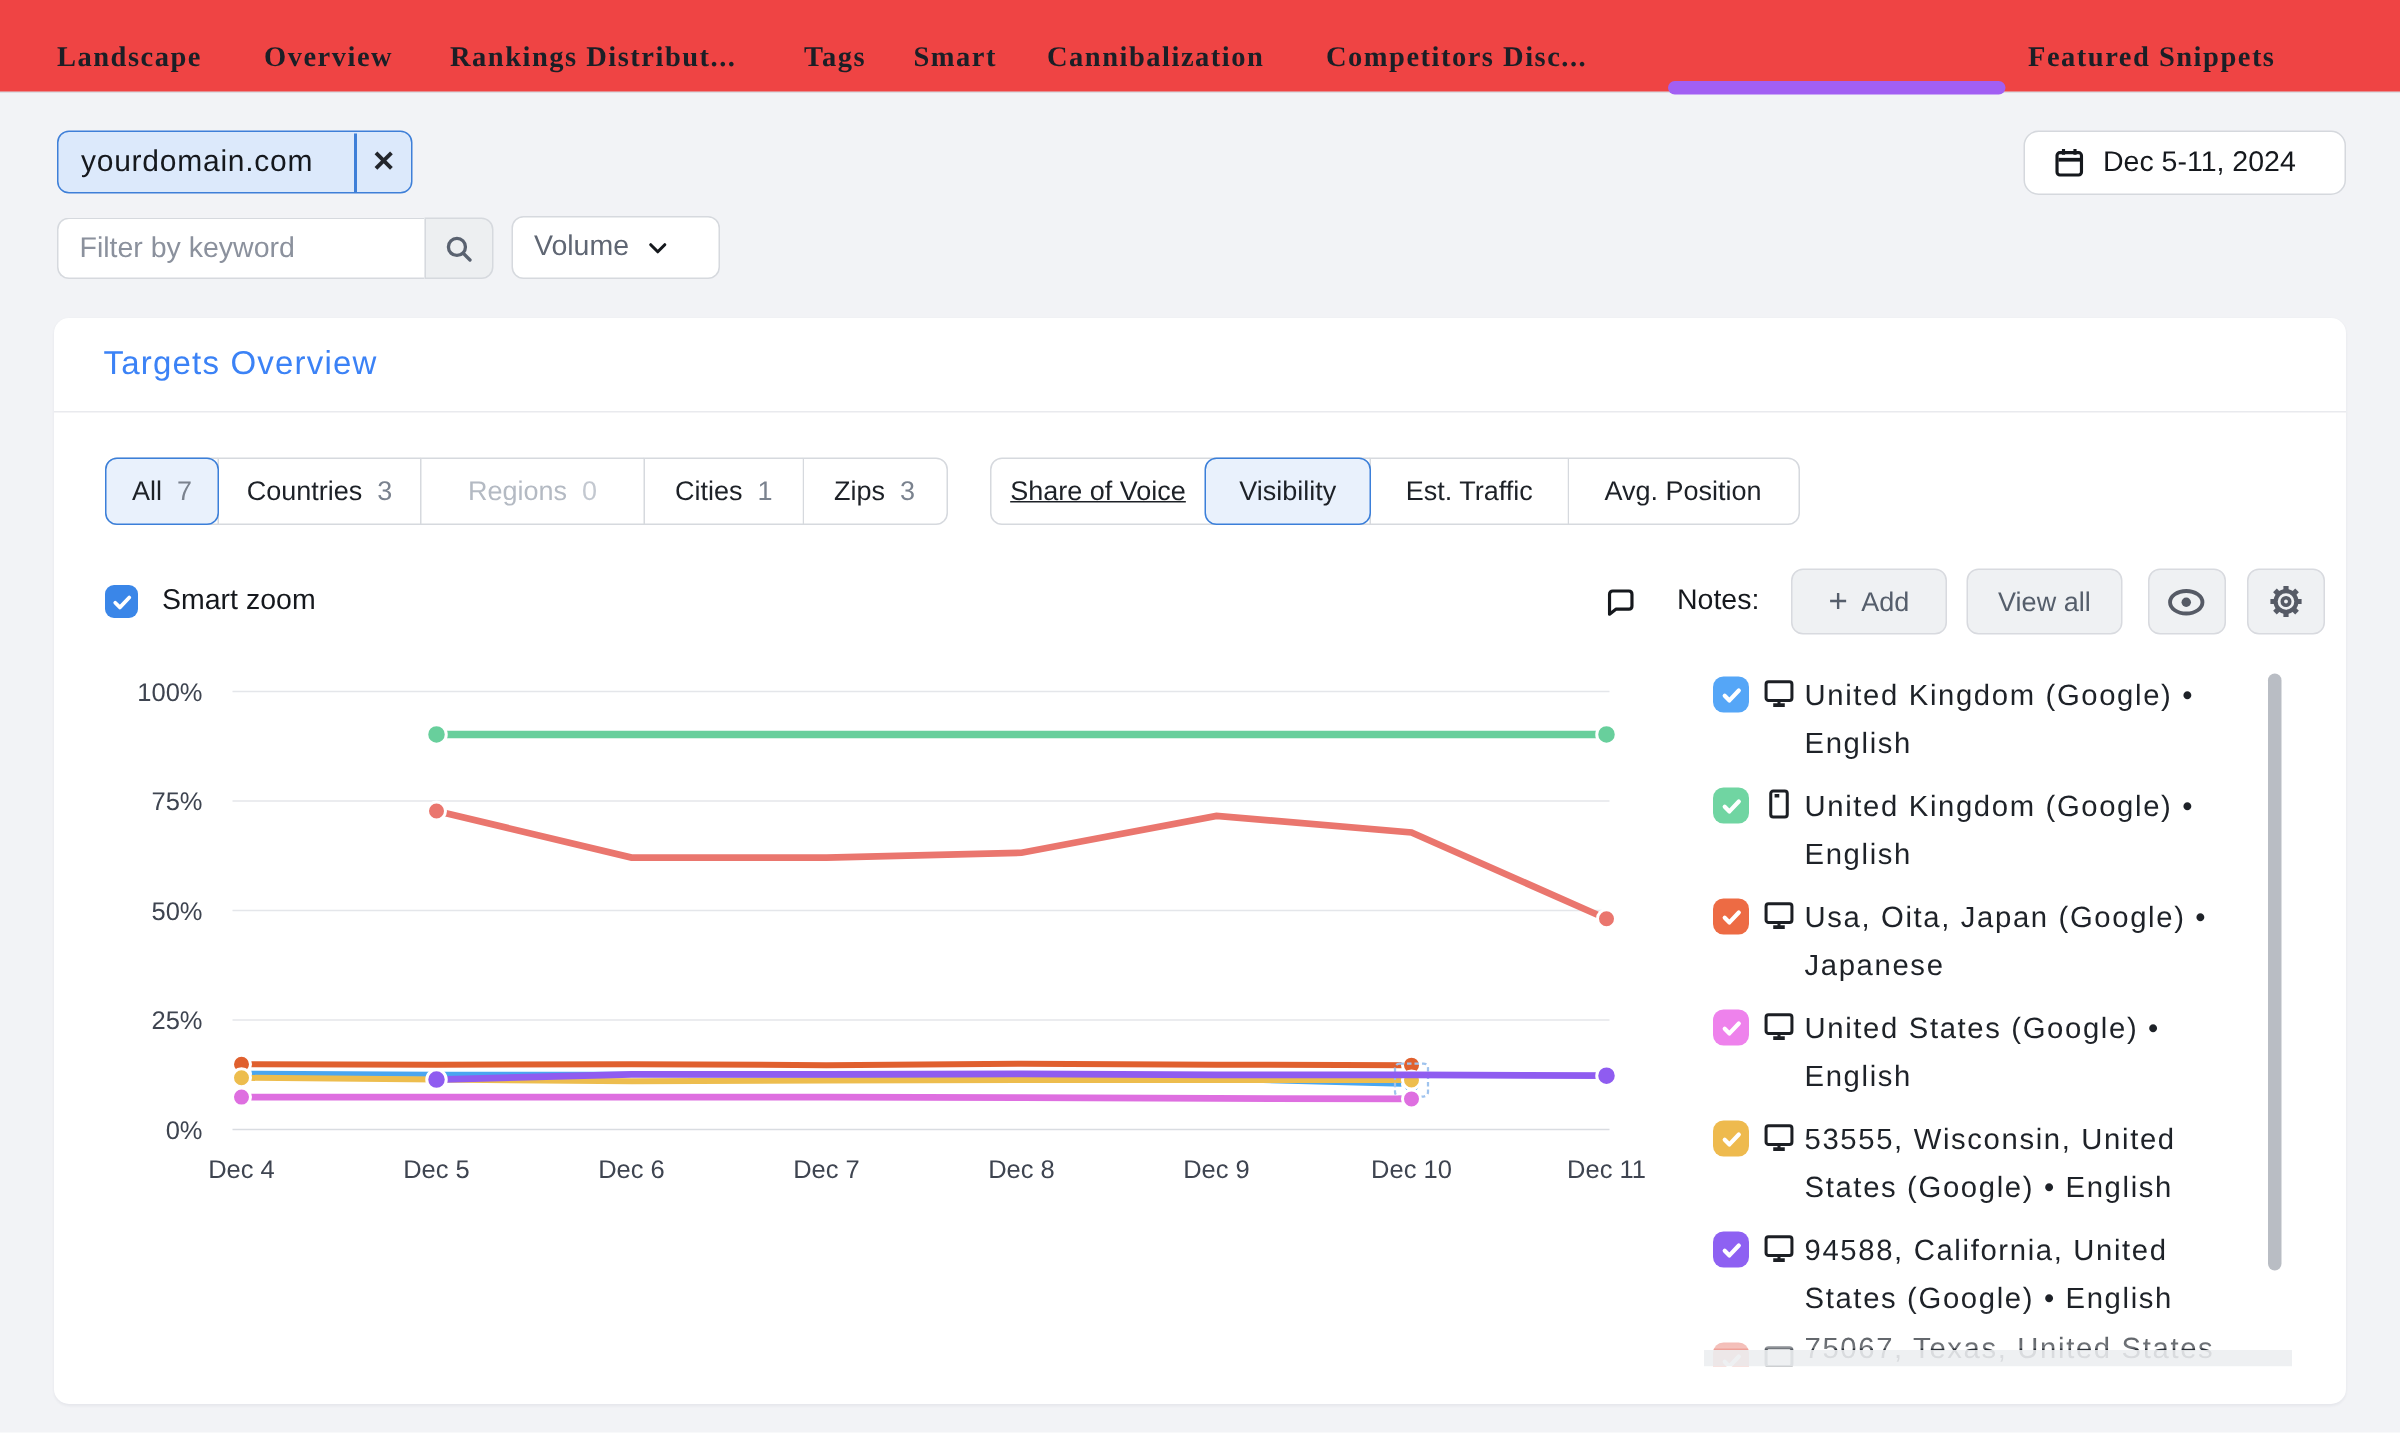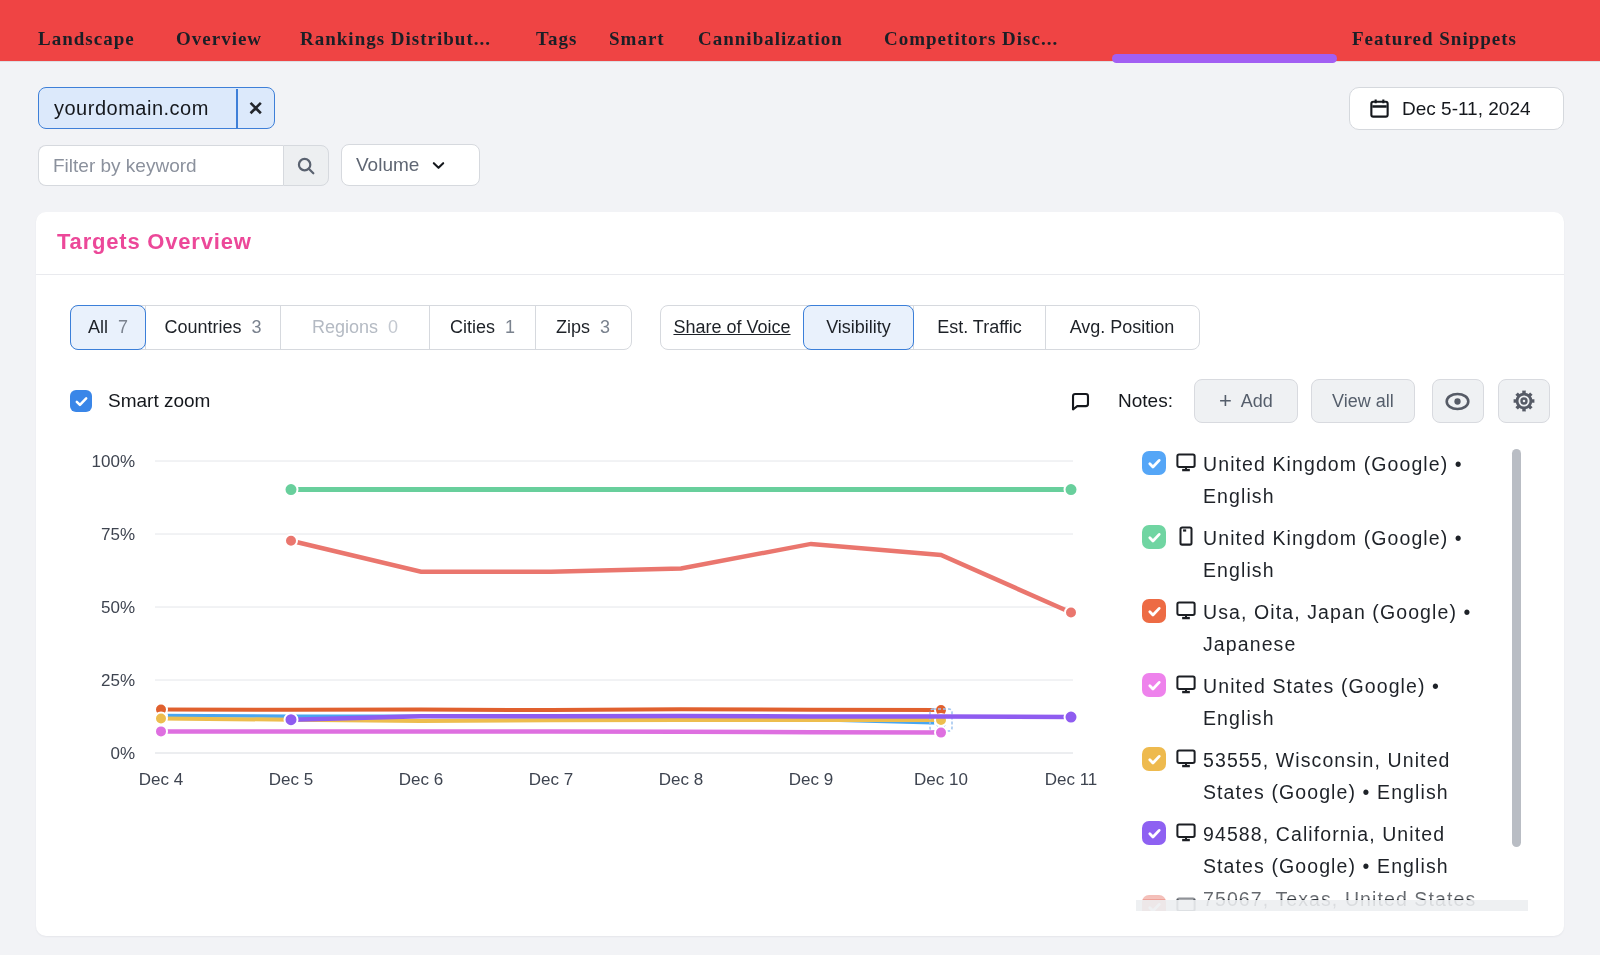--- a/index.html
+++ b/index.html
@@ -27,21 +27,21 @@
 .filter { position:absolute; left:38px; top:145px; width:291px; height:41px; display:flex; }
 .filter .in { width:245px; height:41px; background:#fff; border:1px solid #d6d9de; border-right:none; border-radius:8px 0 0 8px; line-height:39px; padding-left:14px; font-size:19px; color:#8b919d; }
 .filter .btn { width:46px; height:41px; background:#edeff1; border:1px solid #d6d9de; border-radius:0 8px 8px 0; display:flex; align-items:center; justify-content:center; }
 
 .volume { position:absolute; left:341px; top:144px; width:139px; height:42px; background:#fff; border:1px solid #d6d9de; border-radius:8px; display:flex; align-items:center; }
 .volume .t { margin-left:14px; font-size:19px; color:#5f6673;text-align:right; }
 .volume svg { margin-left:12px; }
 
 
 .card { position:absolute; left:36px; top:212px; width:1528px; height:724px; background:#fff; border-radius:10px; box-shadow:0 1px 2px rgba(30,40,60,0.06); }
-.card h2 { position:absolute; left:21px; top:17px; font-size:22px; font-weight:700; letter-spacing:0.8px; color:#ec4899; }
+.card h2 { position:absolute; left:33px; top:17px; font-size:22px; font-weight:400; letter-spacing:0.8px; color:#3b82f6; }
 .card .hsep { position:absolute; left:0; top:62px; width:1528px; height:1px; background:#e9eaee; }
 
 
 .seg { position:absolute; display:flex; height:45px; background:#fff; border:1px solid #d6d9de; border-radius:8px; }
 .seg .s { height:45px; margin:-1px 0 -1px -1px; display:flex; align-items:center; justify-content:center; gap:10px; font-size:18px; color:#1d2127; border:1px solid transparent; border-left-color:#d6d9de; white-space:nowrap; }
 .seg .s:first-child { border-left-color:transparent; border-radius:8px 0 0 8px;text-align:right; }
 .seg .s:last-child { border-radius:0 8px 8px 0; }
 .seg .s .n { color:#7a828e; }
 .seg .s.dis { color:#b4bac3; }
 .seg .s.dis .n { color:#c3c8d0; }

